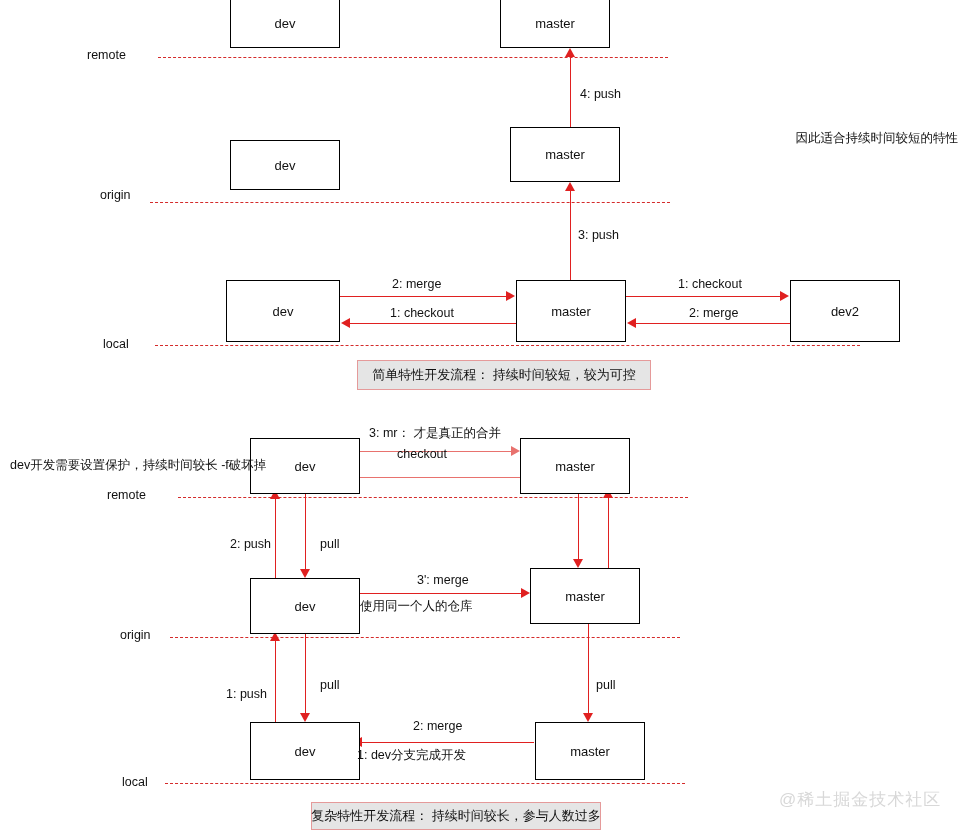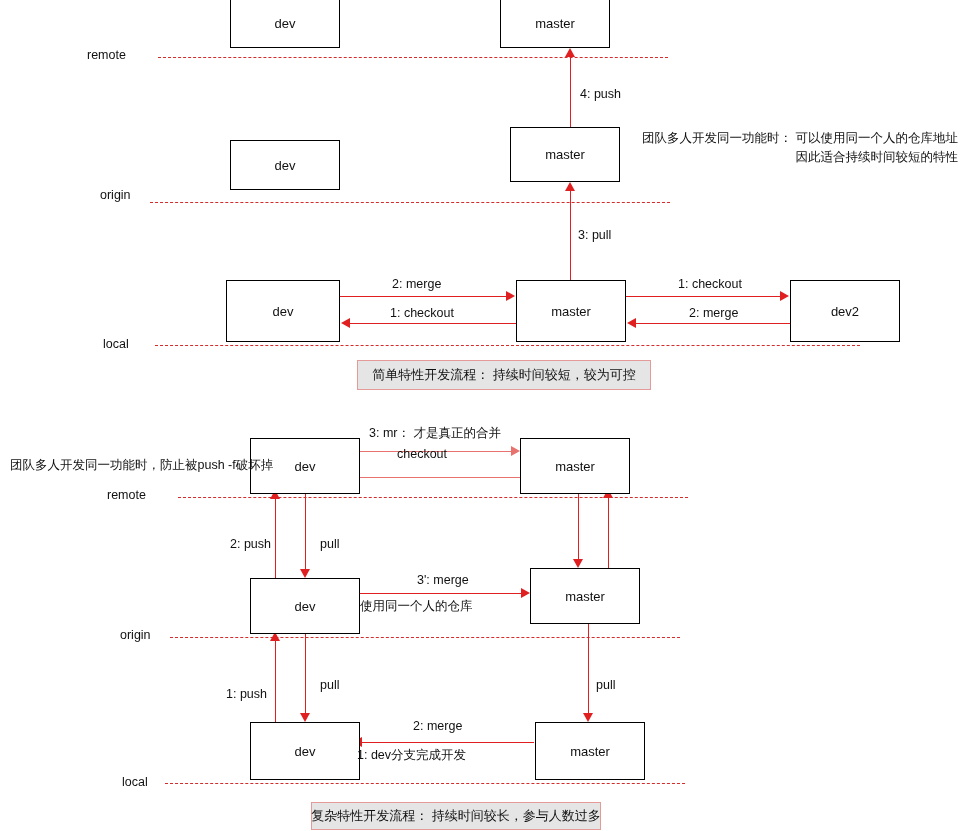--- a/index.html
+++ b/index.html
@@ -154,40 +154,39 @@
   <div class="node" style="left:226px; top:280px; width:114px; height:62px;">dev</div>
   <div class="node" style="left:516px; top:280px; width:110px; height:62px;">master</div>
   <div class="node" style="left:790px; top:280px; width:110px; height:62px;">dev2</div>
 
   <div class="arrow-v" style="left:570px; top:56px; height:71px;"></div>
   <div class="head up" style="left:565px; top:48px;"></div>
   <div class="edge-label" style="left:580px; top:87px;">4: push</div>
 
   <div class="arrow-v" style="left:570px; top:190px; height:90px;"></div>
   <div class="head up" style="left:565px; top:182px;"></div>
-  <div class="edge-label" style="left:578px; top:228px;">3: pull</div>
+  <div class="edge-label" style="left:578px; top:228px;">3: push</div>
 
   <div class="arrow-h" style="left:340px; top:296px; width:167px;"></div>
   <div class="head right" style="left:506px; top:291px;"></div>
   <div class="edge-label" style="left:392px; top:277px;">2: merge</div>
 
   <div class="arrow-h" style="left:350px; top:323px; width:166px;"></div>
   <div class="head left" style="left:341px; top:318px;"></div>
   <div class="edge-label" style="left:390px; top:306px;">1: checkout</div>
 
   <div class="arrow-h" style="left:626px; top:296px; width:155px;"></div>
   <div class="head right" style="left:780px; top:291px;"></div>
   <div class="edge-label" style="left:678px; top:277px;">1: checkout</div>
 
   <div class="arrow-h" style="left:636px; top:323px; width:154px;"></div>
   <div class="head left" style="left:627px; top:318px;"></div>
   <div class="edge-label" style="left:689px; top:306px;">2: merge</div>
 
   <div class="note right-align" style="left:621px; top:129px; width:337px;">
-    <span class="note-line">团队多人开发同一功能时： 可以使用同一个人的仓库地址</span>
     <span class="note-line">因此适合持续时间较短的特性</span>
   </div>
 
   <div class="caption" style="left:357px; top:360px; width:294px; height:30px;">简单特性开发流程： 持续时间较短，较为可控</div>
 
   <div class="zone-line" style="left:178px; top:497px; width:510px;"></div>
   <div class="zone-line" style="left:170px; top:637px; width:510px;"></div>
   <div class="zone-line" style="left:165px; top:783px; width:520px;"></div>
 
   <div class="zone-label" style="left:99px; top:488px;">remote</div>
@@ -240,18 +239,19 @@
 
   <div class="arrow-v" style="left:588px; top:624px; height:90px;"></div>
   <div class="head down" style="left:583px; top:713px;"></div>
   <div class="edge-label" style="left:596px; top:678px;">pull</div>
 
   <div class="arrow-h" style="left:362px; top:742px; width:172px;"></div>
   <div class="head left" style="left:353px; top:737px;"></div>
   <div class="edge-label" style="left:413px; top:719px;">2: merge</div>
   <div class="edge-label" style="left:357px; top:747px;">1: dev分支完成开发</div>
 
-  <div class="note" style="left:10px; top:456px;">团队多人开发同一功能时，防止被push -f破坏掉</div>
+  <div class="note" style="left:10px; top:456px;">dev开发需要设置保护，持续时间较长 -f破坏掉</div>
 
   <div class="caption" style="left:311px; top:802px; width:290px; height:28px;">复杂特性开发流程： 持续时间较长，参与人数过多</div>
 
+  <div class="watermark" style="left:779px; top:788px;">@稀土掘金技术社区</div>
 
 </div>
 
 </body></html>

